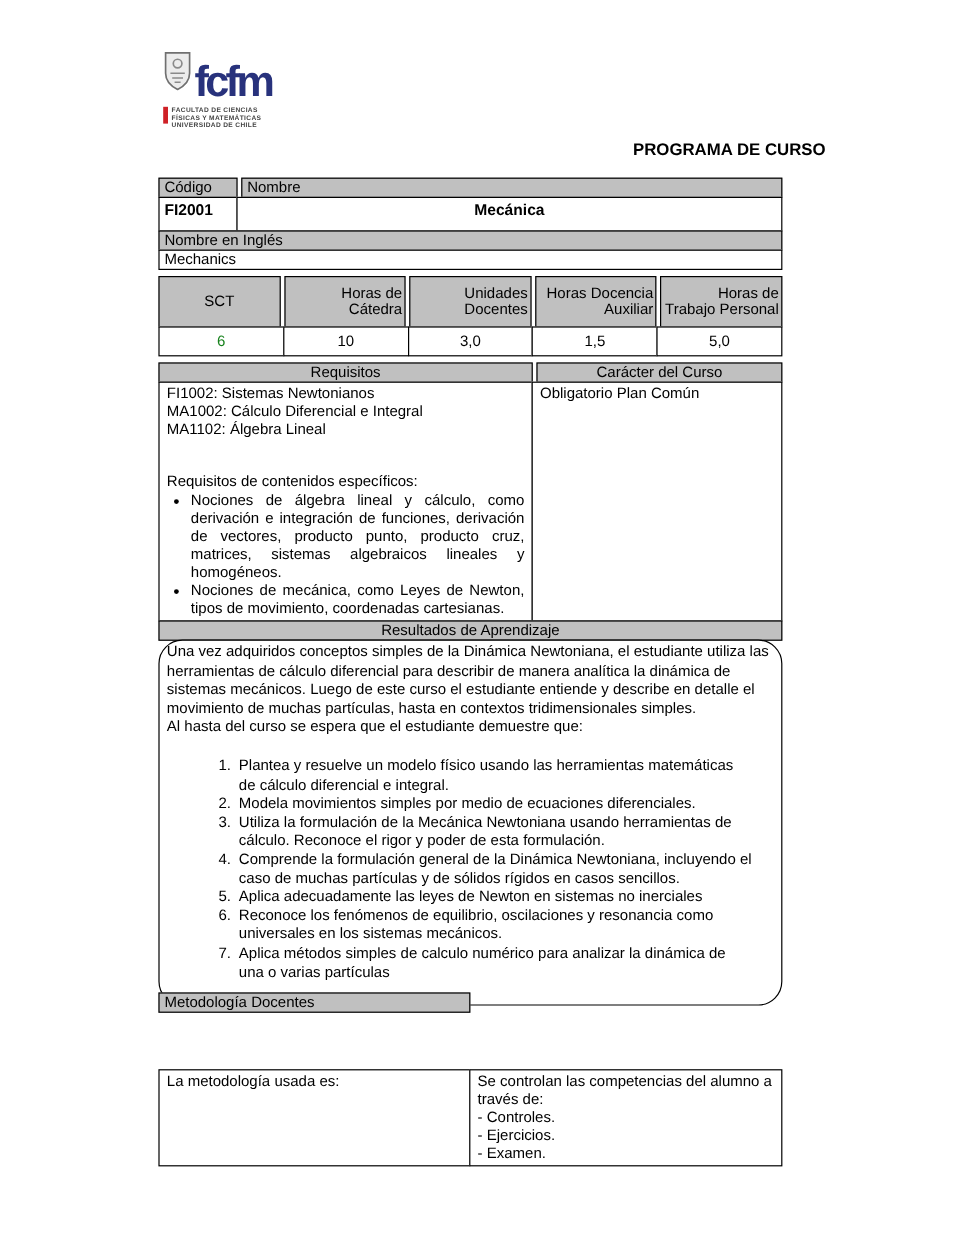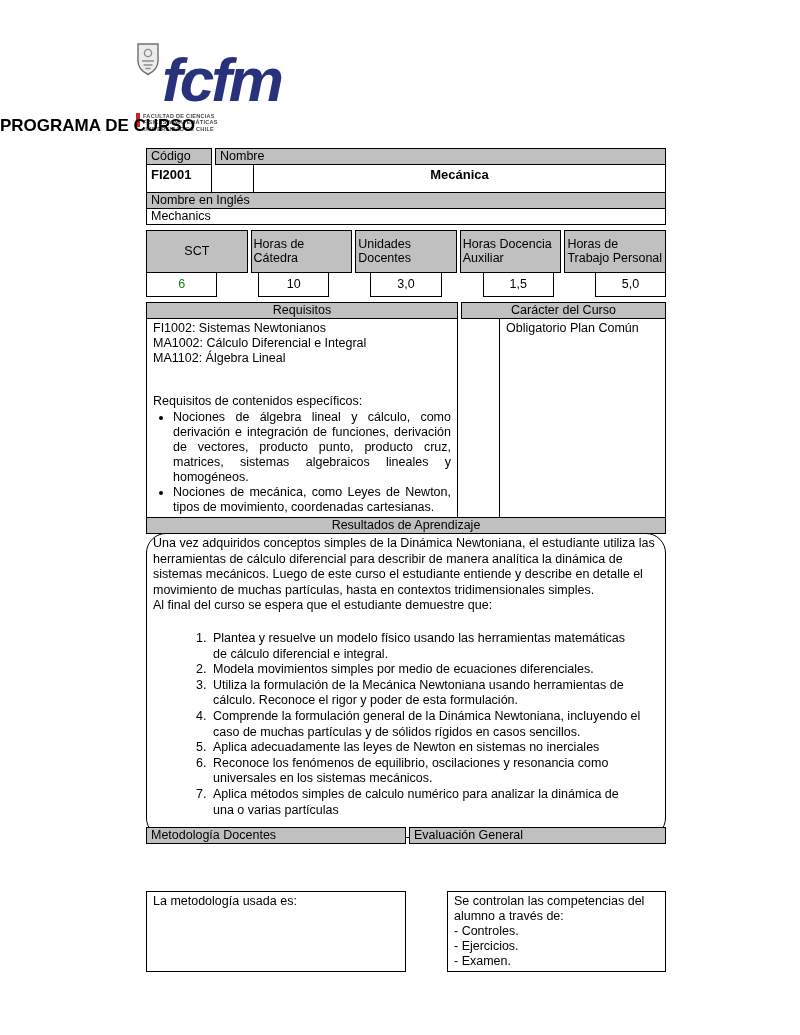--- a/index.html
+++ b/index.html
@@ -3,40 +3,40 @@
 <meta charset="utf-8">
 <style>
   html,body{margin:0;padding:0;background:#ffffff;}
   *{box-sizing:border-box;}
   .page{position:relative;width:800px;height:1035px;background:#fff;font-family:"Liberation Sans",sans-serif;color:#000;font-size:12.5px;line-height:1.2;overflow:hidden;}
 
   
   .logo{position:absolute;left:136px;top:42px;}
   .logo-top{display:flex;align-items:flex-start;gap:2px;}
   .crest{width:24px;height:34px;flex:none;}
-  .fcfm-word{font-size:62px;font-weight:bold;letter-spacing:-3px;line-height:0.9;margin-top:10px;color:var(--logo-blue,#28327c);font-style:italic;}
+  .fcfm-word{font-size:36px;font-weight:bold;letter-spacing:-3px;line-height:0.9;margin-top:10px;color:var(--logo-blue,#28327c);}
   .logo-caption{display:flex;gap:3px;margin-top:5px;align-items:flex-start;}
   .caption-red-bar{width:4px;height:14px;background:var(--logo-red,#d02028);flex:none;}
   .caption-lines{font-size:5.5px;line-height:6.5px;color:#444;letter-spacing:0.3px;font-weight:bold;}
 
-  .doc-title{position:absolute;top:116px;left:0;width:688px;text-align:left;font-weight:bold;font-size:17px;}
+  .doc-title{position:absolute;top:116px;left:0;width:688px;text-align:right;font-weight:bold;font-size:14px;}
 
   
-  .tbl{position:absolute;left:132px;width:534px;padding-left:14px;}
+  .tbl{position:absolute;left:118px;width:534px;padding-left:14px;}
   .tbl1{top:148px;}
   .tbl2{top:827px;}
-  .row{display:flex;gap:42px;}
+  .row{display:flex;}
   .row + .row{margin-top:-1px;}
   .gapped{gap:3px;}
   .vsp5{height:5px;}
   .cell{border:1px solid #000;background:#fff;}
   .row:not(.gapped) .cell + .cell{margin-left:-1px;}
   .gray{background:var(--header-bg,#c0c0c0);}
   .hd{display:flex;align-items:center;padding:0 4px;}
-  .ctr{justify-content:center;text-align:left;padding:0 2px;}
+  .ctr{justify-content:center;text-align:right;padding:0 2px;}
   .h17{height:17px;}
   .h29{height:29px;}
   .h43{height:43px;line-height:13.5px;}
   .h25{height:25px;}
   .c-code{width:66px;flex:none;}
   .flex1{flex:1;min-width:0;}
   .c5{flex:1 1 0;min-width:0;}
   .c60{width:60%;flex:none;}
   .c50{width:50%;flex:none;}
   .bold{font-weight:bold;}
@@ -153,38 +153,37 @@
       <div class="cell flex1 body-cell req-body">Obligatorio Plan Común</div>
     </div>
 
     <div class="row">
       <div class="cell gray flex1 h17 hd ctr">Resultados de Aprendizaje</div>
     </div>
 
     <div class="row">
       <div class="cell flex1 body-cell res-body">
         <div>Una vez adquiridos conceptos simples de la Dinámica Newtoniana, el estudiante utiliza las herramientas de cálculo diferencial para describir de manera analítica la dinámica de sistemas mecánicos. Luego de este curso el estudiante entiende y describe en detalle el movimiento de muchas partículas, hasta en contextos tridimensionales simples.</div>
-        <div>Al final del curso se espera que el estudiante demuestre que:</div>
+        <div>Al hasta del curso se espera que el estudiante demuestre que:</div>
         <ol class="res-list">
           <li>Plantea y resuelve un modelo físico usando las herramientas matemáticas de cálculo diferencial e integral.</li>
           <li>Modela movimientos simples por medio de ecuaciones diferenciales.</li>
           <li>Utiliza la formulación de la Mecánica Newtoniana usando herramientas de cálculo. Reconoce el rigor y poder de esta formulación.</li>
           <li>Comprende la formulación general de la Dinámica Newtoniana, incluyendo el caso de muchas partículas y de sólidos rígidos en casos sencillos.</li>
           <li>Aplica adecuadamente las leyes de Newton en sistemas no inerciales</li>
           <li>Reconoce los fenómenos de equilibrio, oscilaciones y resonancia como universales en los sistemas mecánicos.</li>
           <li>Aplica métodos simples de calculo numérico para analizar la dinámica de una o varias partículas</li>
         </ol>
       </div>
     </div>
   </div>
 
   <div class="tbl tbl2">
     <div class="row gapped">
       <div class="cell gray c50 h17 hd">Metodología Docentes</div>
-      <div class="cell gray flex1 h17 hd">Evaluación General</div>
     </div>
     <div class="row">
       <div class="cell c50 body-cell meth-body">
         <div>La metodología usada es:</div>
       </div>
       <div class="cell flex1 body-cell meth-body">
         <div>Se controlan las competencias del alumno a través de:</div>
         <div class="eval-items">
           <div>- Controles.</div>
           <div>- Ejercicios.</div>

